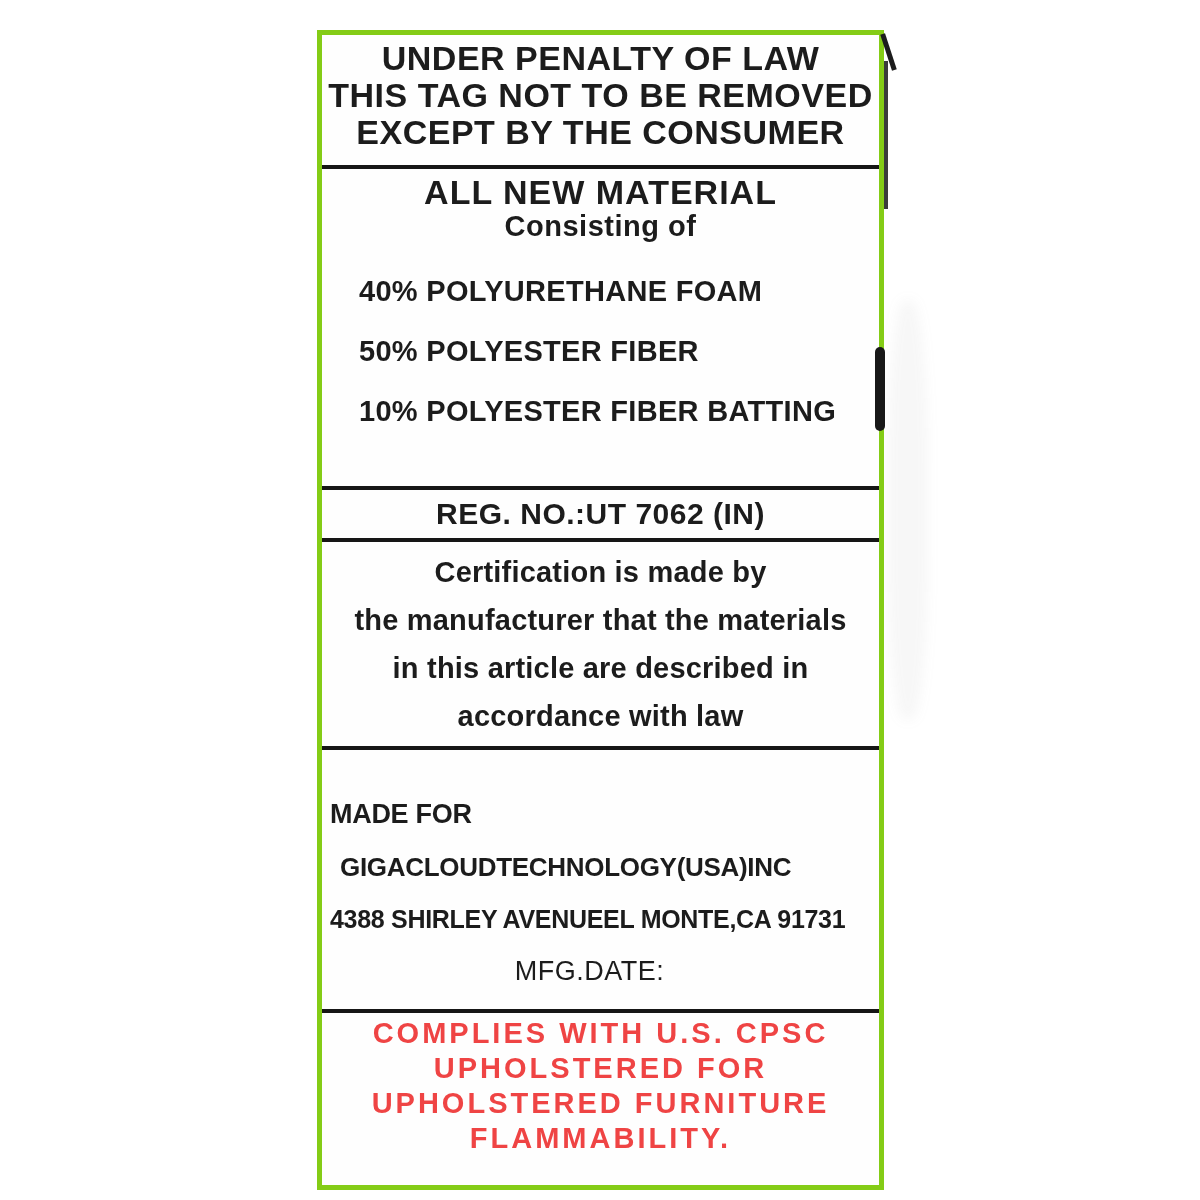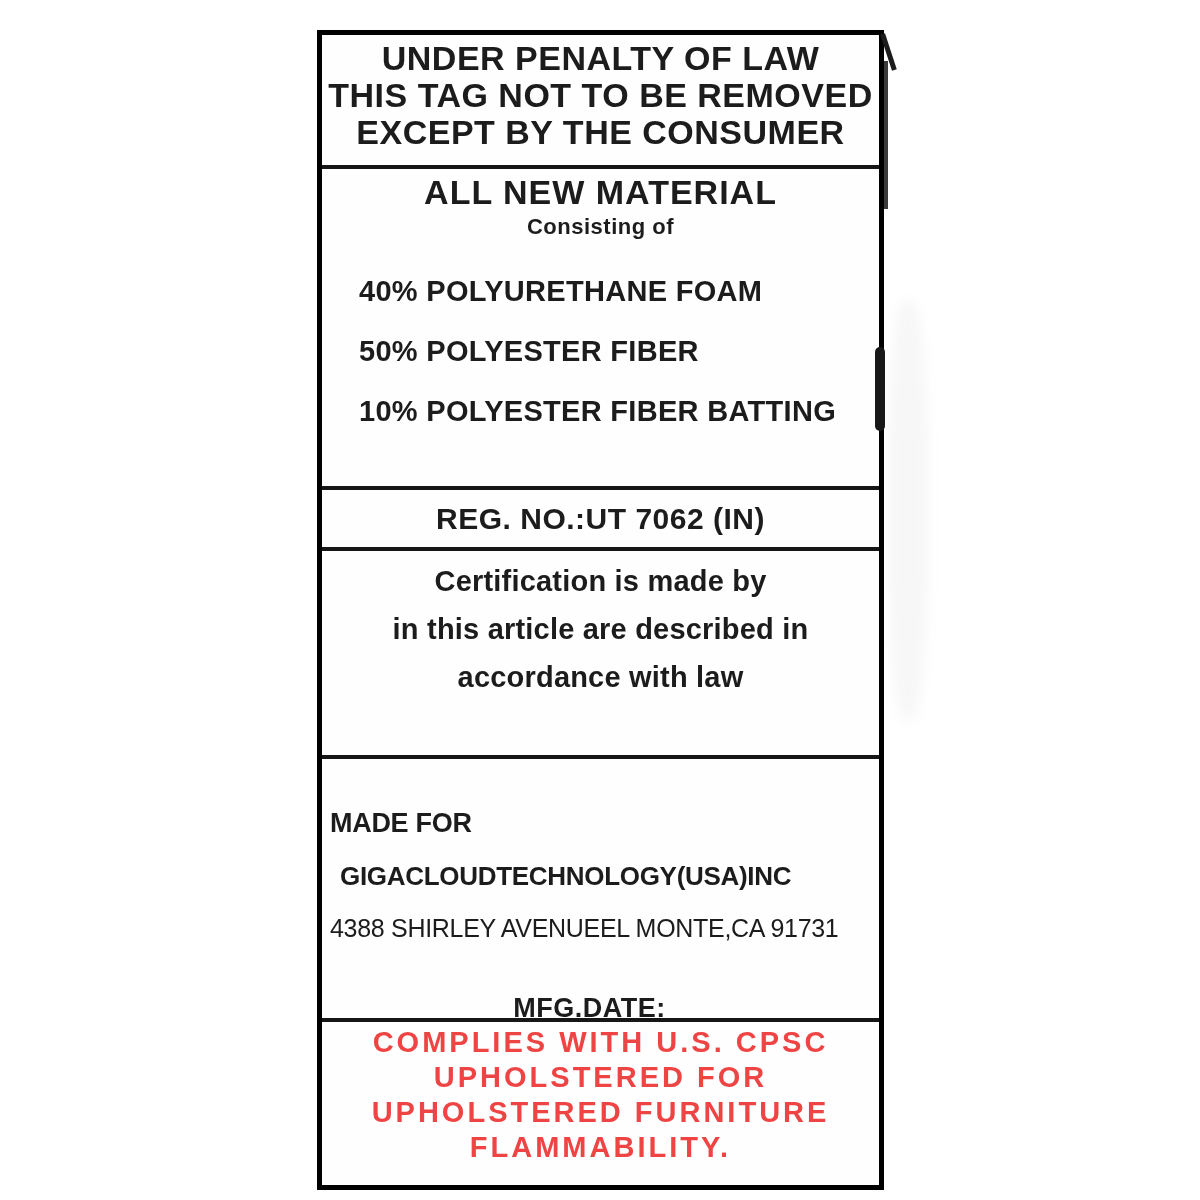--- a/index.html
+++ b/index.html
@@ -19,21 +19,21 @@
     height: 1200px;
     background: #ffffff;
   }
 
   .label-box {
     position: absolute;
     left: 317px;
     top: 30px;
     width: 567px;
     height: 1160px;
-    border: 5px solid #000000;
+    border: 5px solid #84cc16;
     background: #fefefe;
     display: flex;
     flex-direction: column;
     color: #1c1c1c;
   }
 
   .sec {
     border-bottom: 4px solid #161616;
     display: flex;
     flex-direction: column;
@@ -62,42 +62,42 @@
     padding-top: 5px;
   }
   .mat-title {
     font-size: 34px;
     font-weight: bold;
     line-height: 36px;
     letter-spacing: 1px;
     text-align: center;
   }
   .mat-sub {
-    font-size: 22px;
+    font-size: 29px;
     font-weight: bold;
     line-height: 33px;
     letter-spacing: 0.5px;
   }
   .mat-list {
     align-self: stretch;
     margin-top: 34px;
     padding-left: 37px;
   }
   .mat-item {
     font-size: 29px;
     font-weight: bold;
     line-height: 29px;
     letter-spacing: 0.3px;
     margin-bottom: 31px;
     white-space: nowrap;
   }
 
   
   .s3 {
-    height: 61px;
+    height: 52px;
     justify-content: center;
   }
   .reg-no {
     font-size: 30px;
     font-weight: bold;
     letter-spacing: 0.5px;
     text-align: center;
   }
 
   
@@ -132,33 +132,33 @@
     font-size: 26px;
     font-weight: 700;
     line-height: 27px;
     letter-spacing: -0.3px;
     margin-top: 26px;
     margin-left: 10px;
     white-space: nowrap;
   }
   .address-line {
     font-size: 25px;
-    font-weight: 400;
+    font-weight: 700;
     line-height: 26px;
     letter-spacing: -0.3px;
     margin-top: 25px;
     white-space: nowrap;
     text-align: right;
   }
   .mfg-date {
     font-size: 27px;
-    font-weight: 700;
+    font-weight: 400;
     line-height: 28px;
     letter-spacing: 0.5px;
-    margin-top: 53px;
+    margin-top: 25px;
     align-self: center;
     margin-right: 30px;
   }
 
   
   .s6 {
     flex: 1;
     padding-top: 5px;
     row-gap: 5px;
     text-align: center;
@@ -242,20 +242,21 @@
         <div class="mat-item">10% POLYESTER FIBER BATTING</div>
       </div>
     </section>
 
     <section class="sec s3">
       <div class="reg-no">REG. NO.:UT 7062 (IN)</div>
     </section>
 
     <section class="sec s4">
       <div class="c-line">Certification is made by</div>
+      <div class="c-line">the manufacturer that the materials</div>
       <div class="c-line">in this article are described in</div>
       <div class="c-line">accordance with law</div>
     </section>
 
     <section class="sec s5">
       <div class="made-for-label">MADE FOR</div>
       <div class="company-name">GIGACLOUDTECHNOLOGY(USA)INC</div>
       <div class="address-line">4388 SHIRLEY AVENUEEL MONTE,CA 91731</div>
       <div class="mfg-date">MFG.DATE:</div>
     </section>

